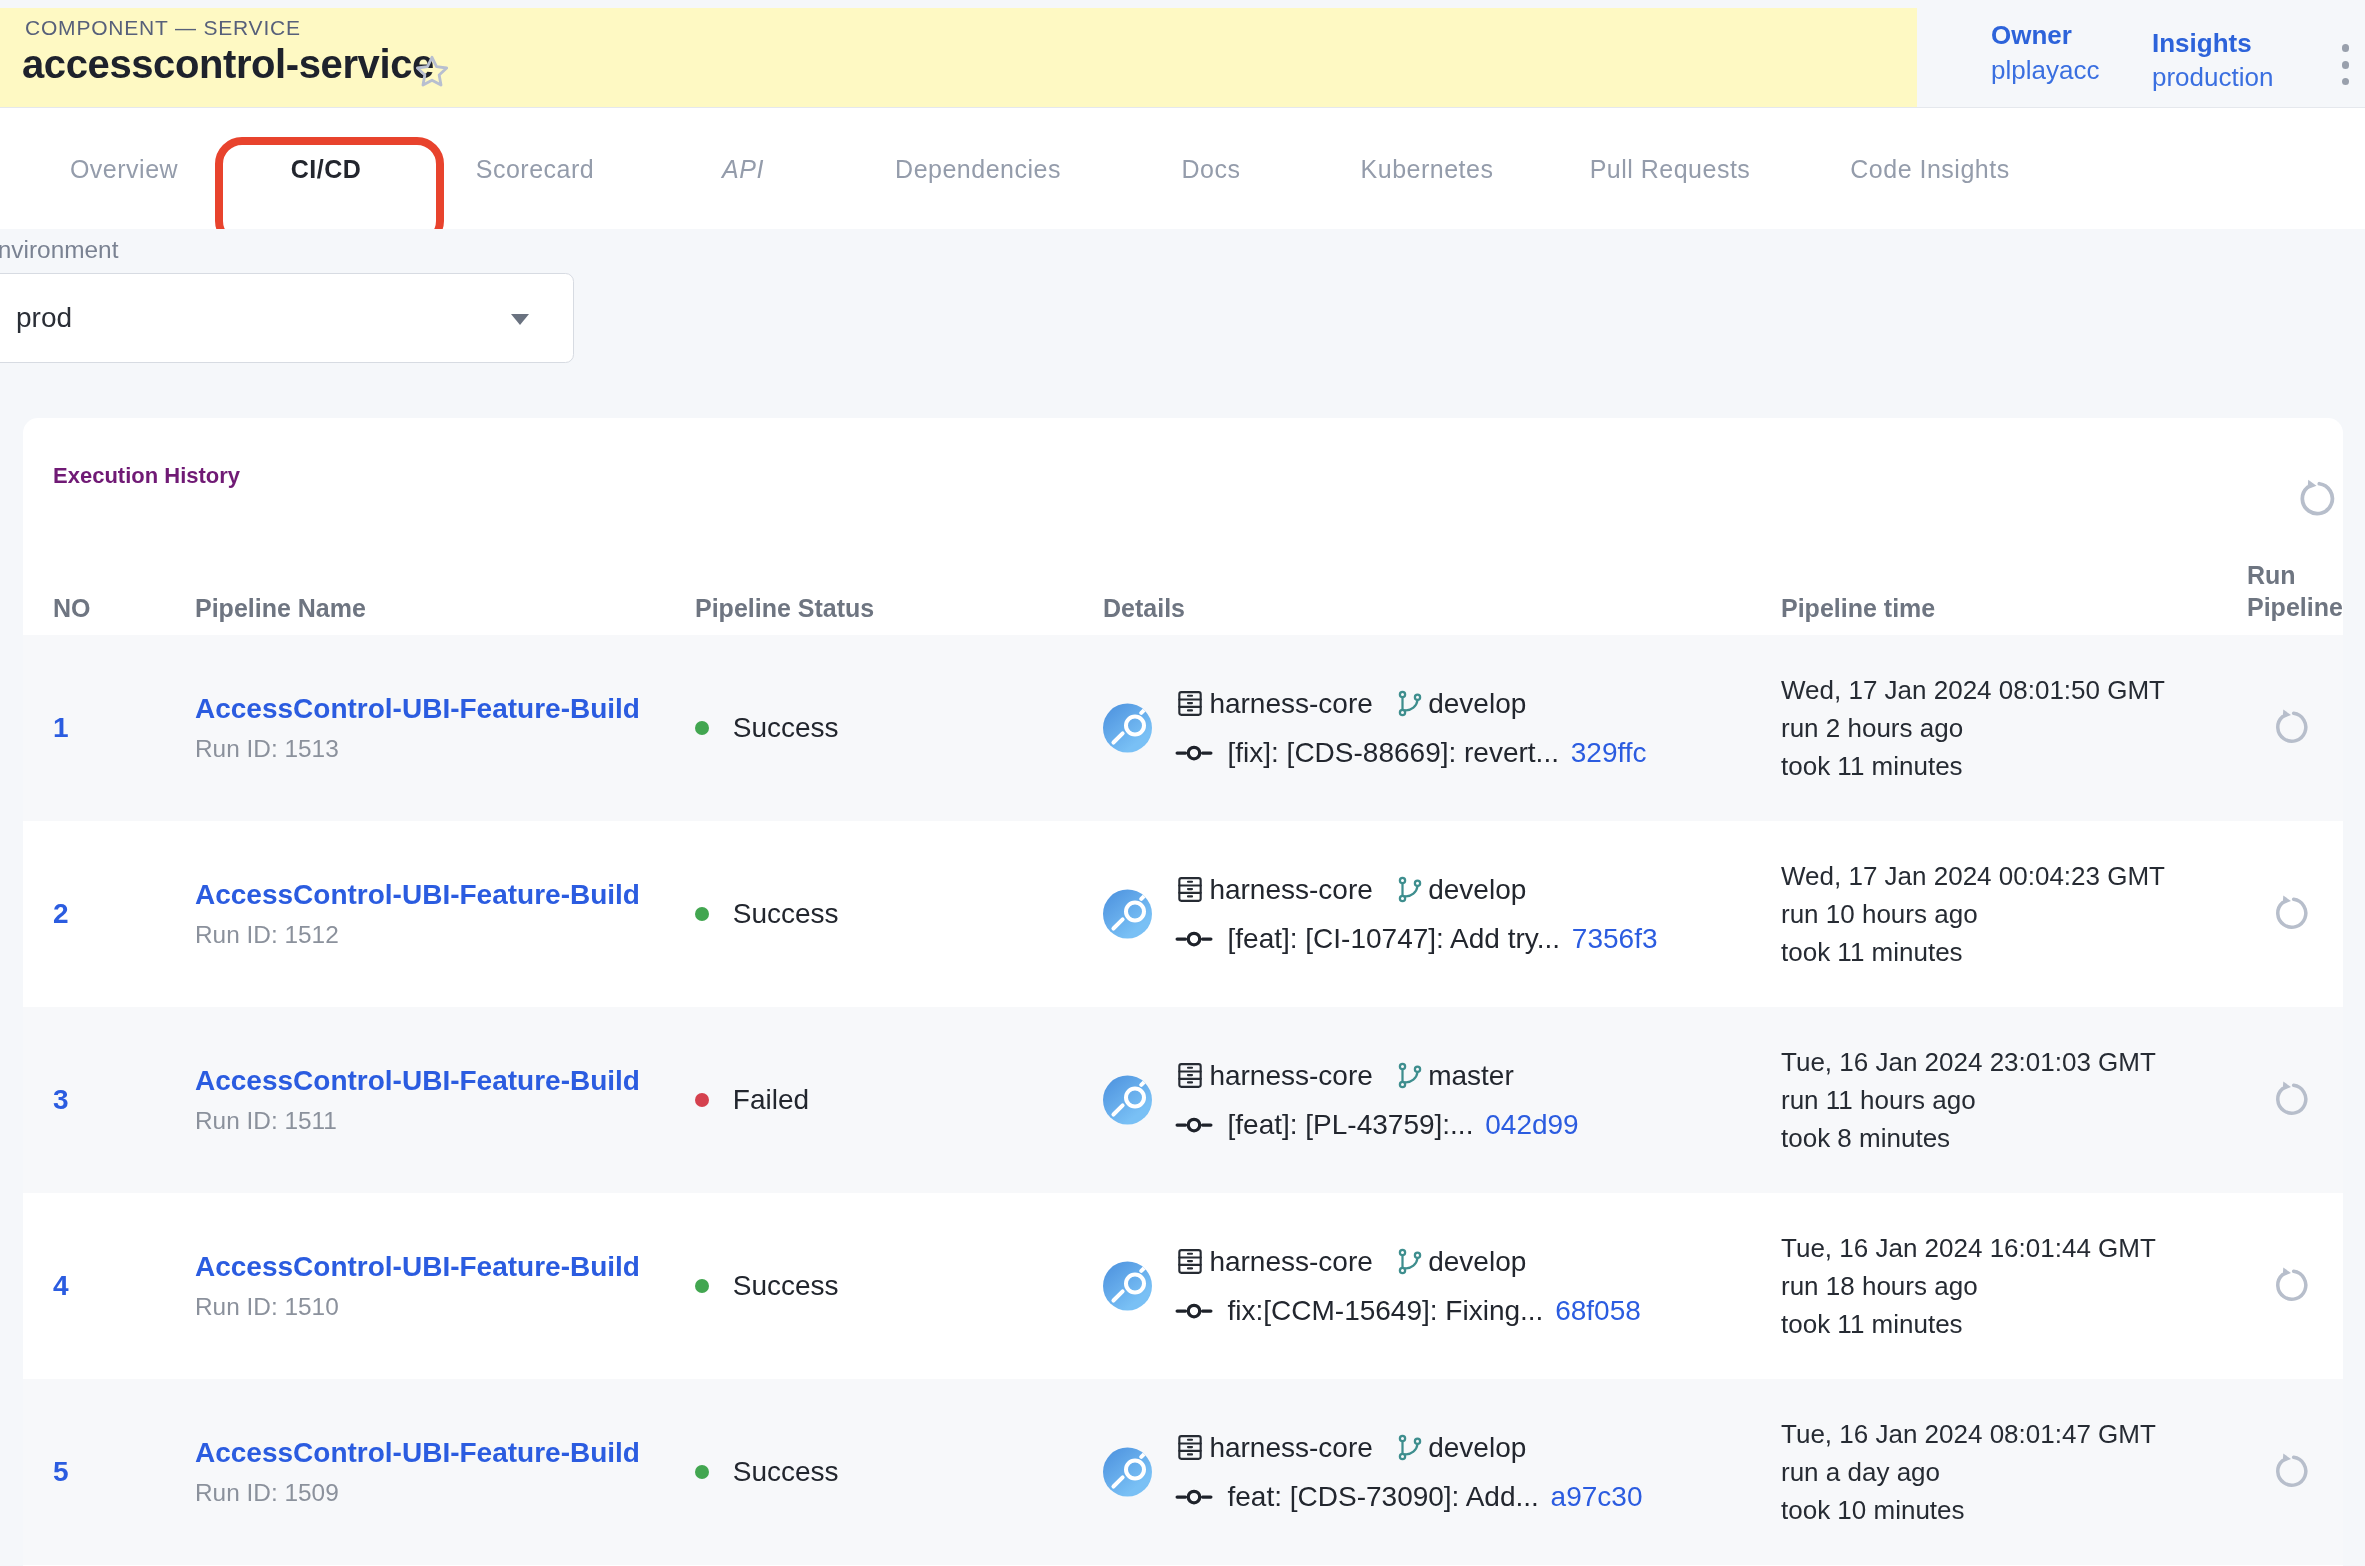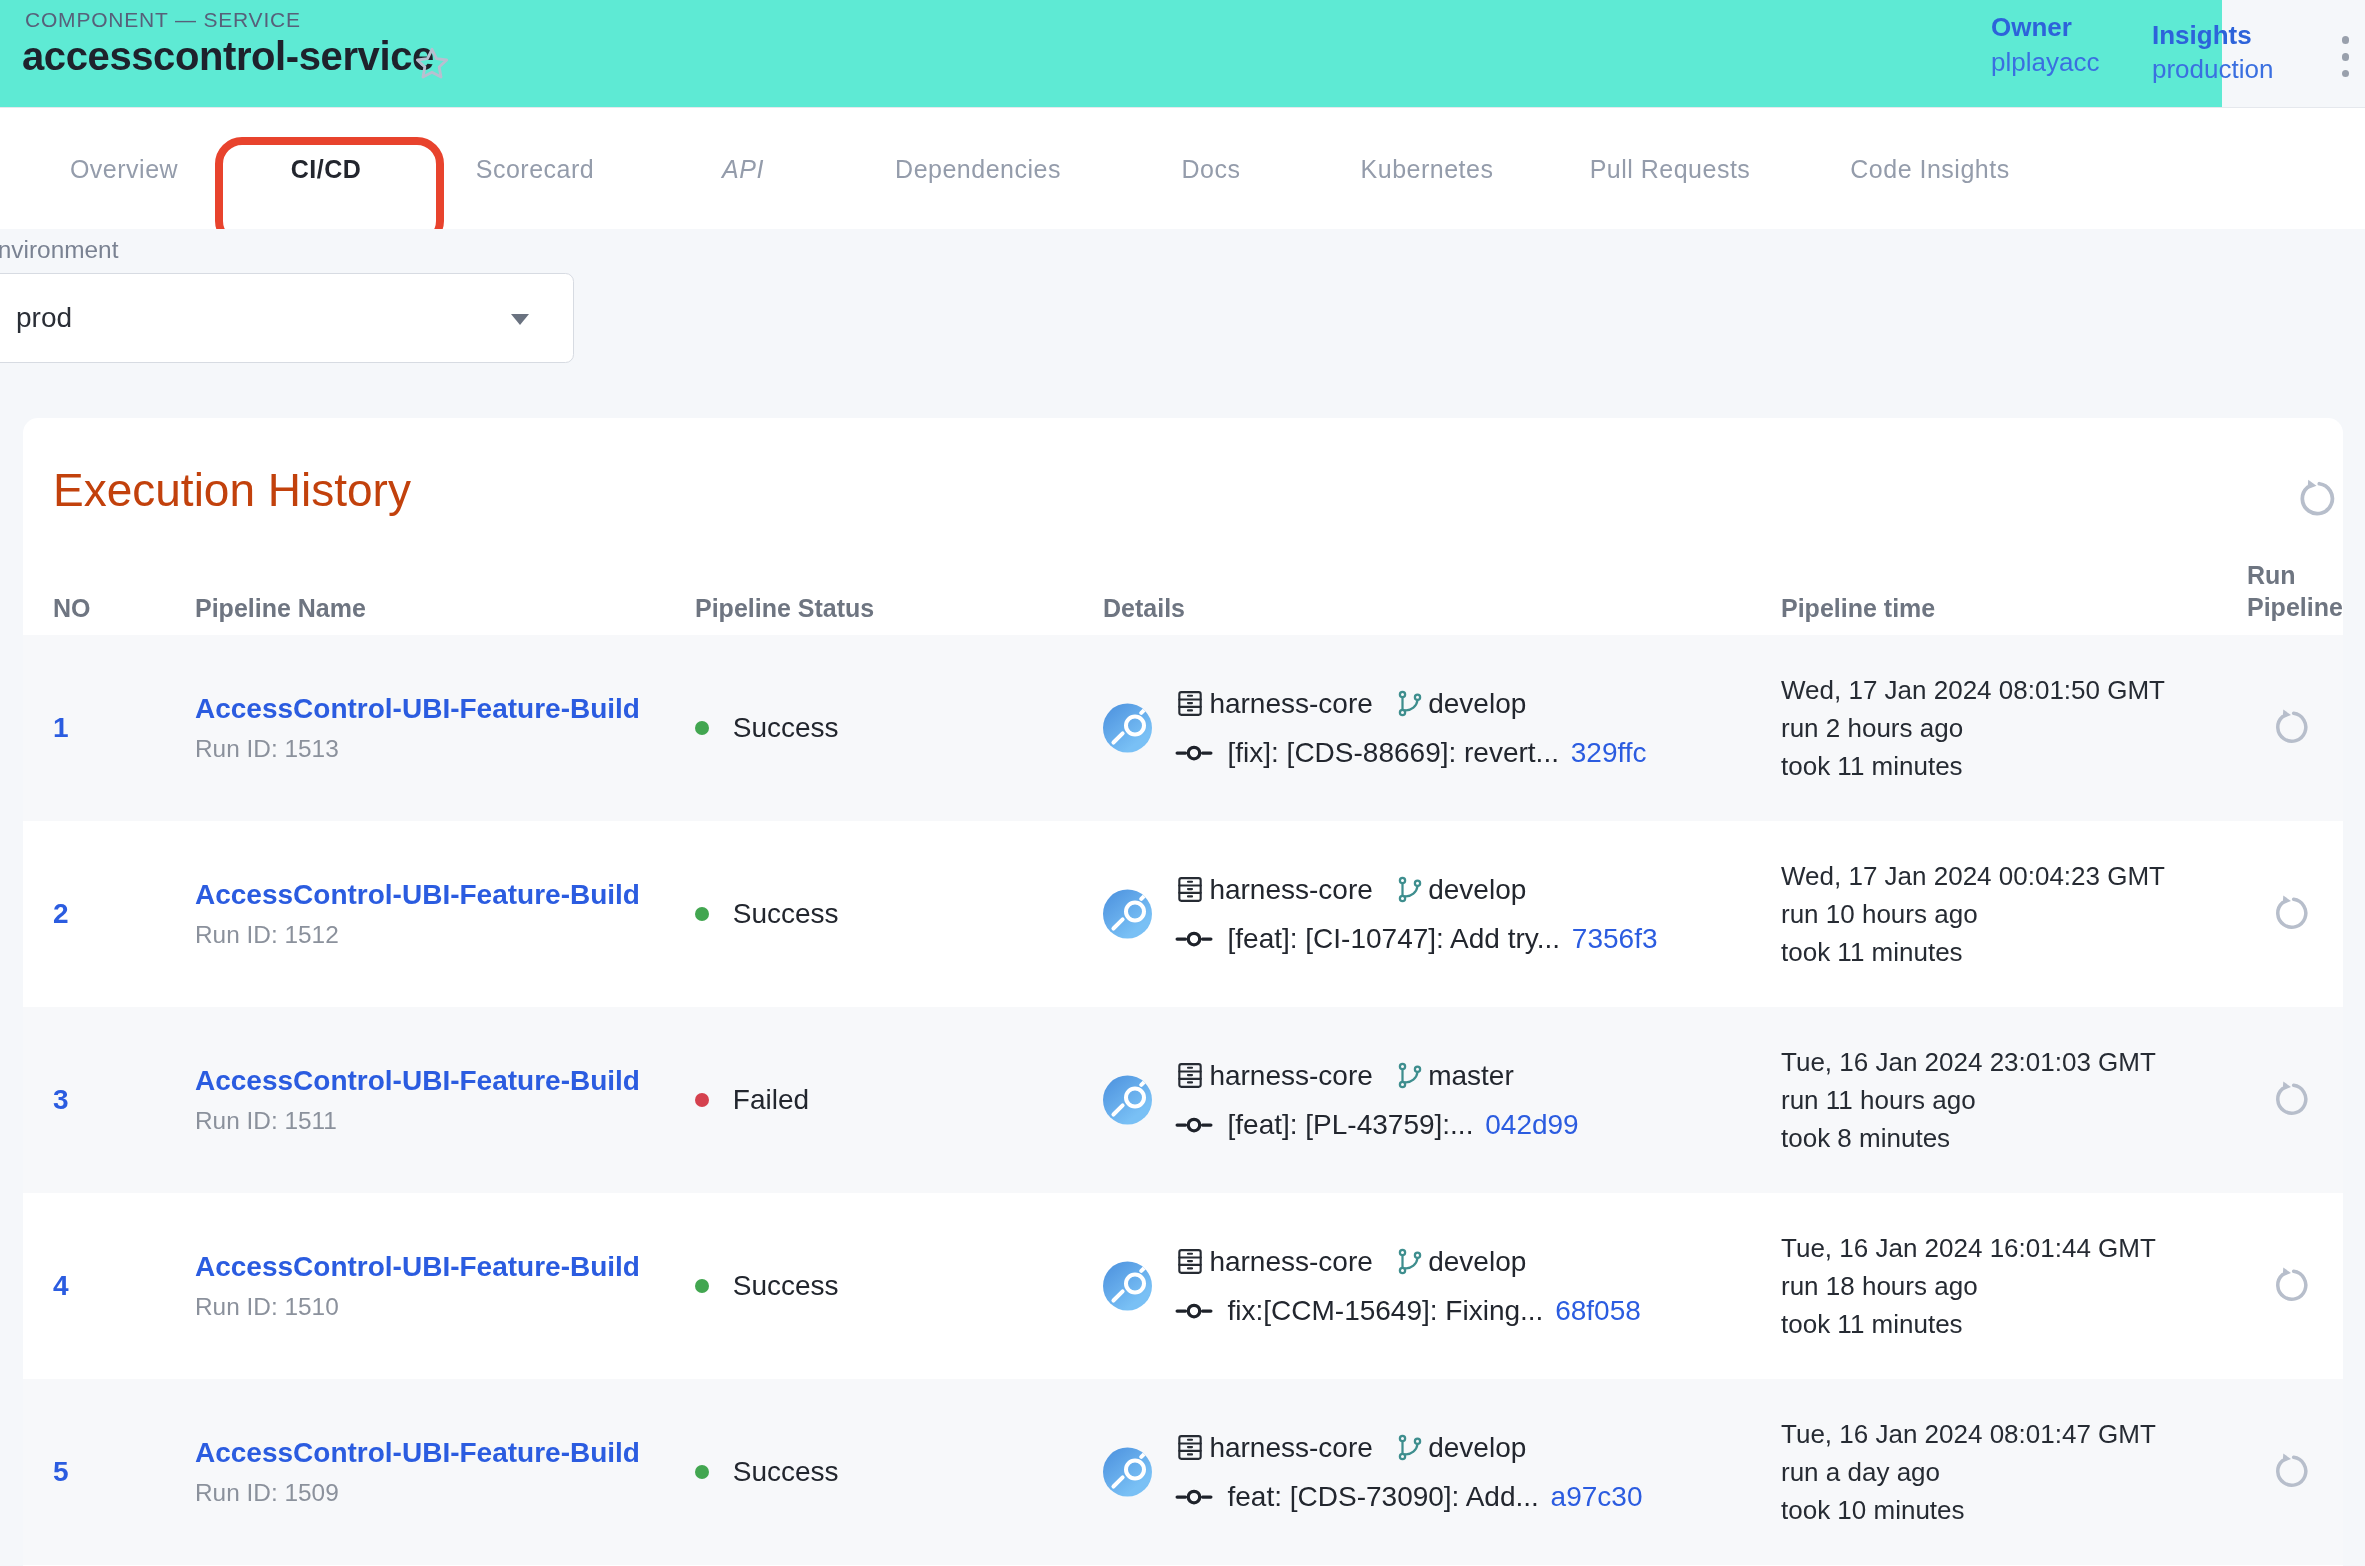--- a/index.html
+++ b/index.html
@@ -1,21 +1,21 @@
 <!DOCTYPE html>
 <html style="font-size:13.5px"><head>
 <meta charset="utf-8">
 <style>
   html,body{margin:0;padding:0}
   body{
     width:2366px;height:1567px;overflow:hidden;position:relative;
     background:#f5f7fa;font-family:"Liberation Sans",sans-serif;color:#22262e;
   }
   
-  .topbar{position:absolute;top:0;left:0;width:2222px;height:107px;background:#5eead4}
+  .topbar{position:absolute;top:8px;left:0;width:1917px;height:107px;background:#fef9c3}
   .kicker{position:absolute;left:25px;top:8.4px;font-size:21px;font-weight:500;color:#57607a;letter-spacing:0.8px}
   .entity-title{position:absolute;left:22px;top:34px;font-size:40px;font-weight:700;color:#1e222c;letter-spacing:-0.4px}
   .star{position:absolute;left:412px;top:44px;width:40px;height:40px;cursor:pointer}
   .meta-label{position:absolute;font-size:26px;font-weight:700;color:#2d63da}
   .meta-value{position:absolute;font-size:26px;color:#3a6fe0;cursor:pointer}
   .owner-label{left:1991px;top:11.8px}.owner-value{left:1991px;top:47px}
   .lifecycle-label{left:2152px;top:20px}.lifecycle-value{left:2152px;top:54px}
   .kebab{position:absolute;left:2327px;top:27px;width:37px;height:54px;cursor:pointer}
   .kebab i{display:block;width:7.6px;height:7.6px;border-radius:50%;background:#99a0ac;margin:9.2px auto 0}
   
@@ -29,21 +29,21 @@
   
   .content{position:absolute;top:229px;left:0;width:2366px;height:1338px;background:#f5f7fa}
   .env-label{position:absolute;left:-18.5px;top:6.7px;font-size:24.4px;color:#7a8292}
   .env-select{position:absolute;left:-25px;top:44px;width:599px;height:90px;background:#fff;box-sizing:border-box;
        border:1.7px solid #d7dbe2;border-radius:8.4px;cursor:pointer}
   .env-value{position:absolute;left:40px;top:50%;transform:translateY(-50%);font-size:28px;color:#2a2e36}
   .caret{position:absolute;right:44px;top:50%;margin-top:-4.2px;width:0;height:0;
        border-left:9.2px solid transparent;border-right:9.2px solid transparent;border-top:11px solid #6a7280}
   
   .card{position:absolute;left:23px;top:189px;width:2320px;height:1261px;background:#fff;border-radius:15px}
-  .card-title{position:absolute;left:30px;top:45px;font-size:46px;font-weight:400;color:#c2410c}
+  .card-title{position:absolute;left:30px;top:45px;font-size:22px;font-weight:700;color:#701a75}
   .filter-wrap{position:absolute;left:1785px;top:50px;width:430px;height:66px;border-bottom:1.7px solid #99a0ad}
   .filter-icon{position:absolute;left:3.4px;top:18.5px;width:30px;height:30px}
   .filter-input{position:absolute;left:55px;top:13.5px;width:286px;height:40px;border:none;outline:none;
        background:transparent;font-size:29px;font-family:"Liberation Sans",sans-serif;color:#2a2e36}
   .filter-input::placeholder{color:#a7aebb}
   .clear-x{position:absolute;right:5px;top:15px;font-size:30px;color:#a9b0bf;cursor:pointer}
   .refresh-btn{position:absolute;left:2271px;top:59px;width:45px;height:45px;cursor:pointer}
   
   .thead{position:absolute;top:135px;left:0;right:0;height:82px;border-bottom:1.7px solid #d9dce2}
   .th{position:absolute;bottom:11.8px;font-size:25px;font-weight:600;color:#6e7581}

